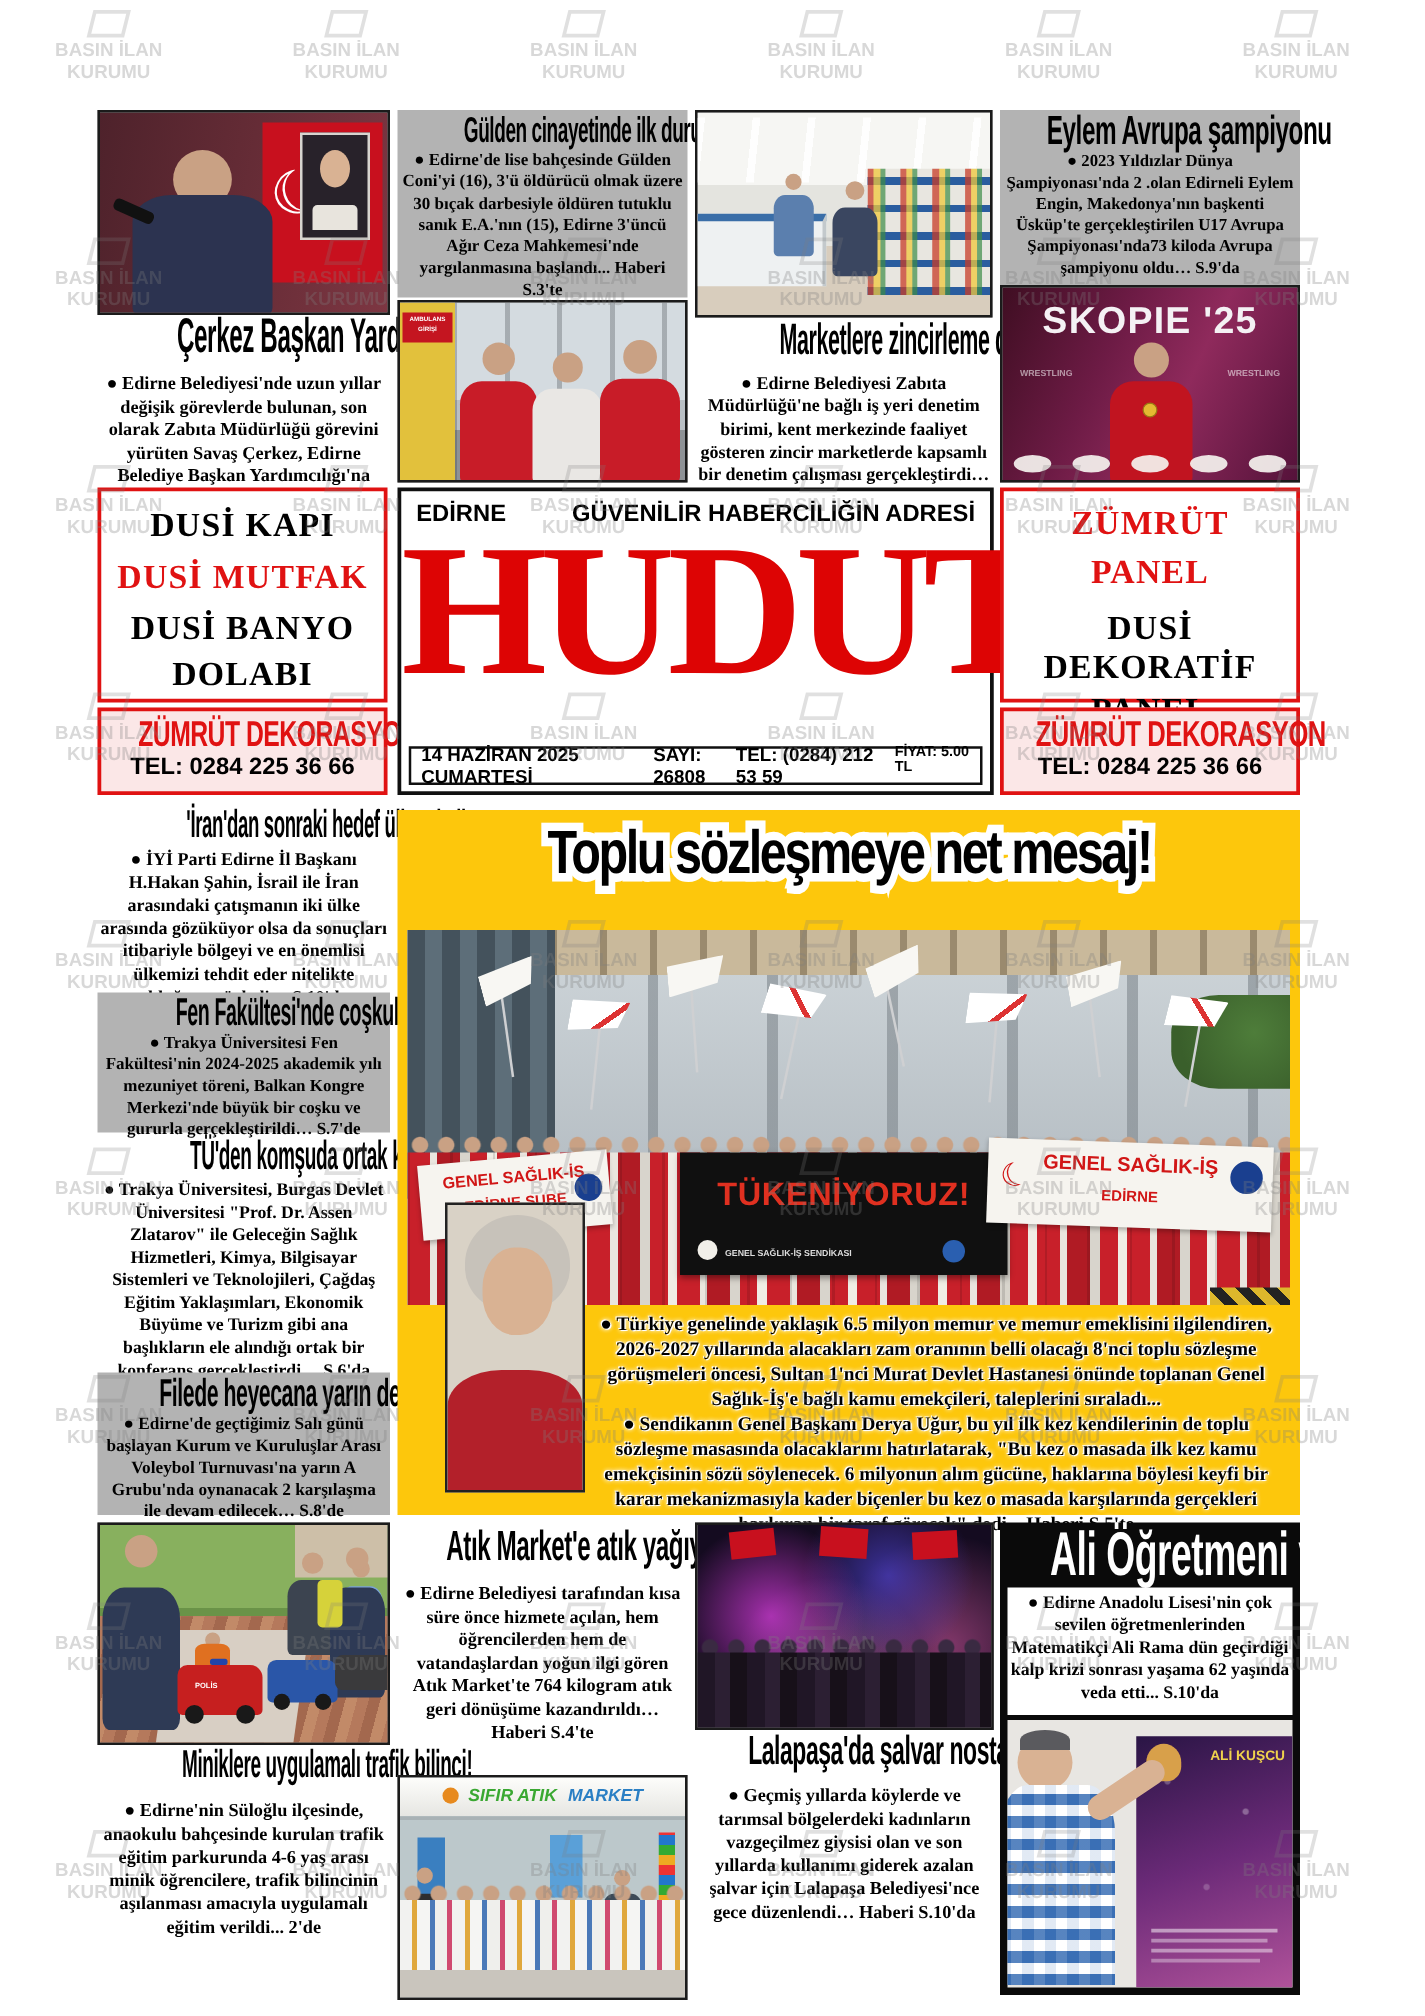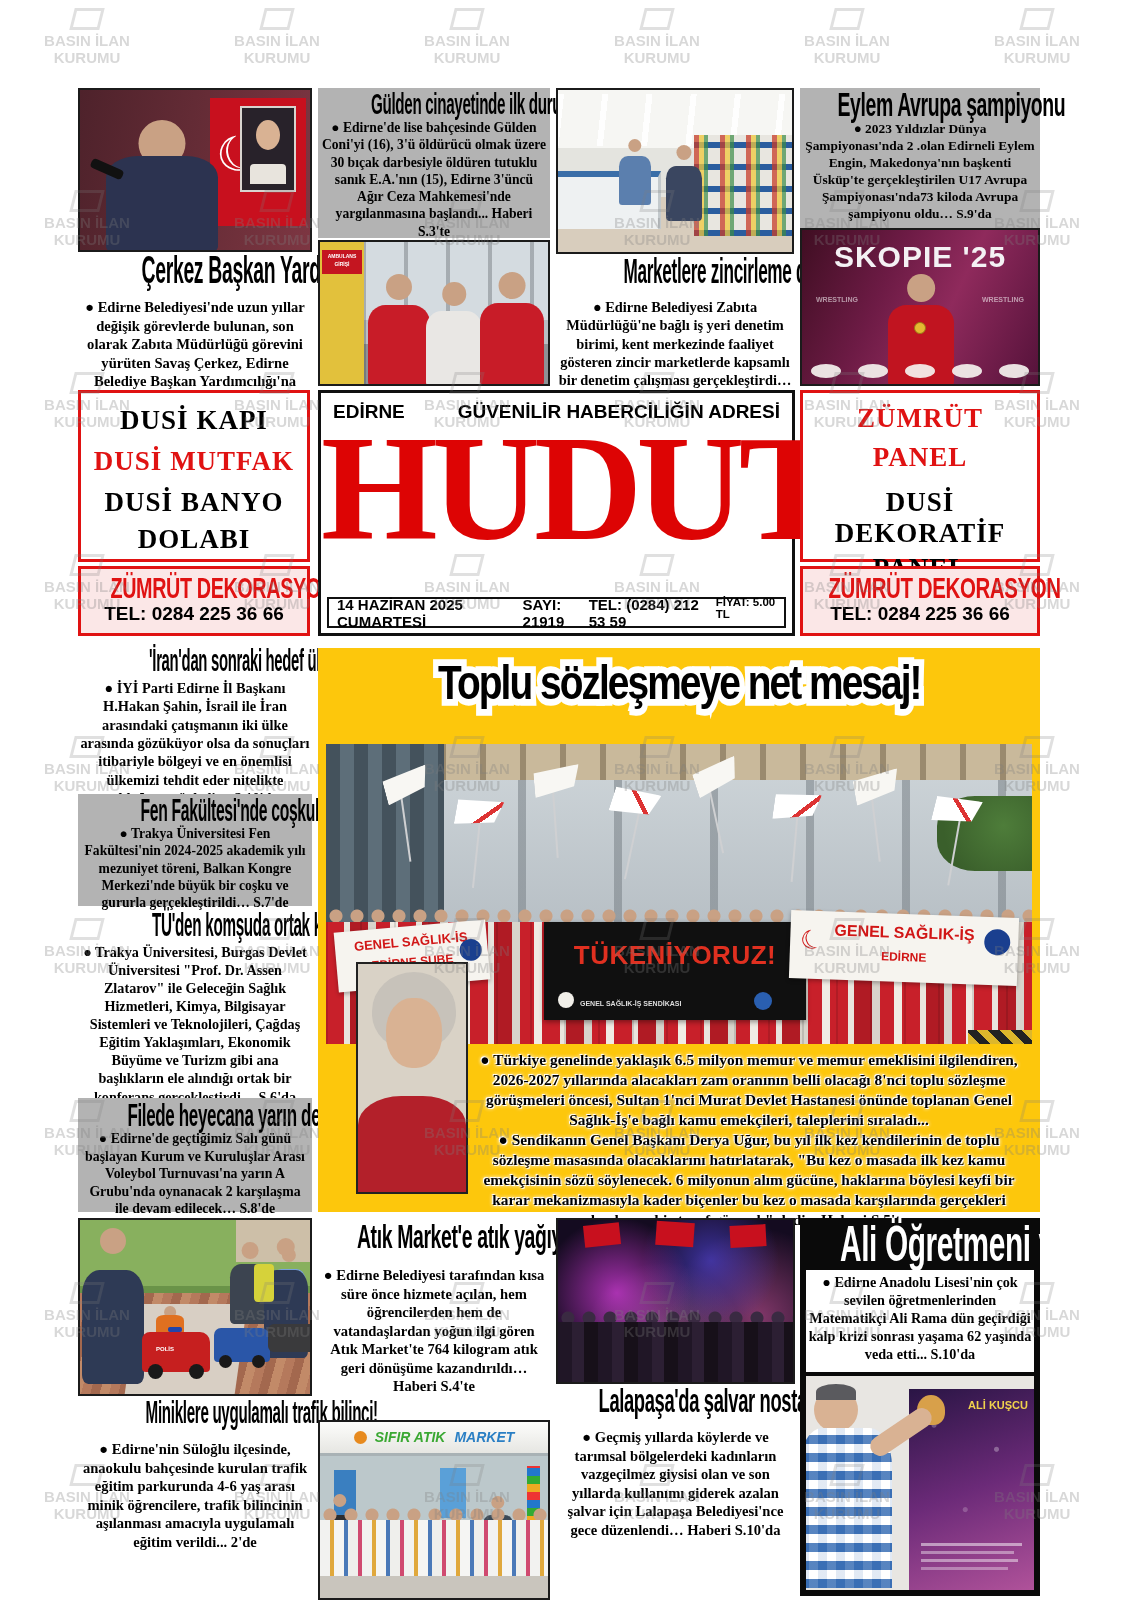--- a/index.html
+++ b/index.html
@@ -145,21 +145,21 @@
 
   <div class="mast ab" style="left:318px;top:390px;width:477px;height:246px">
     <div class="ab sans" style="left:12px;top:8px;font-weight:700;font-size:19px">EDİRNE</div>
     <div class="ab sans" style="right:12px;top:8px;font-weight:700;font-size:19px">GÜVENİLİR HABERCİLİĞİN ADRESİ</div>
     <div class="ab" style="left:0;right:0;top:20px;text-align:center;font-family:'Liberation Serif',serif;font-weight:700;font-size:150px;line-height:1;color:#dd0404;letter-spacing:-6px">
       <span class="fit" style="transform: scale(1, 1);">HUDUT</span>
     </div>
     <div class="ab sans" style="left:6px;right:6px;bottom:5px;height:31px;border:2px solid #101010;display:flex;align-items:center;justify-content:space-between;padding:0 8px;font-weight:700">
       <span style="display:flex;gap:14px;font-size:15px">
         <span>14 HAZİRAN 2025 CUMARTESİ</span>
-        <span>SAYI: 21919</span>
+        <span>SAYI: 26808</span>
       </span>
       <span style="display:flex;gap:8px;align-items:flex-start">
         <span style="font-size:15px">TEL: (0284) 212 53 59</span>
         <span style="font-size:11.5px">FİYAT: 5.00 TL</span>
       </span>
     </div>
   </div>
 
   <div class="adbox ab" style="left:800px;top:390px;width:240px;height:172px;padding-top:10px">
     <div class="adline red">ZÜMRÜT</div>

